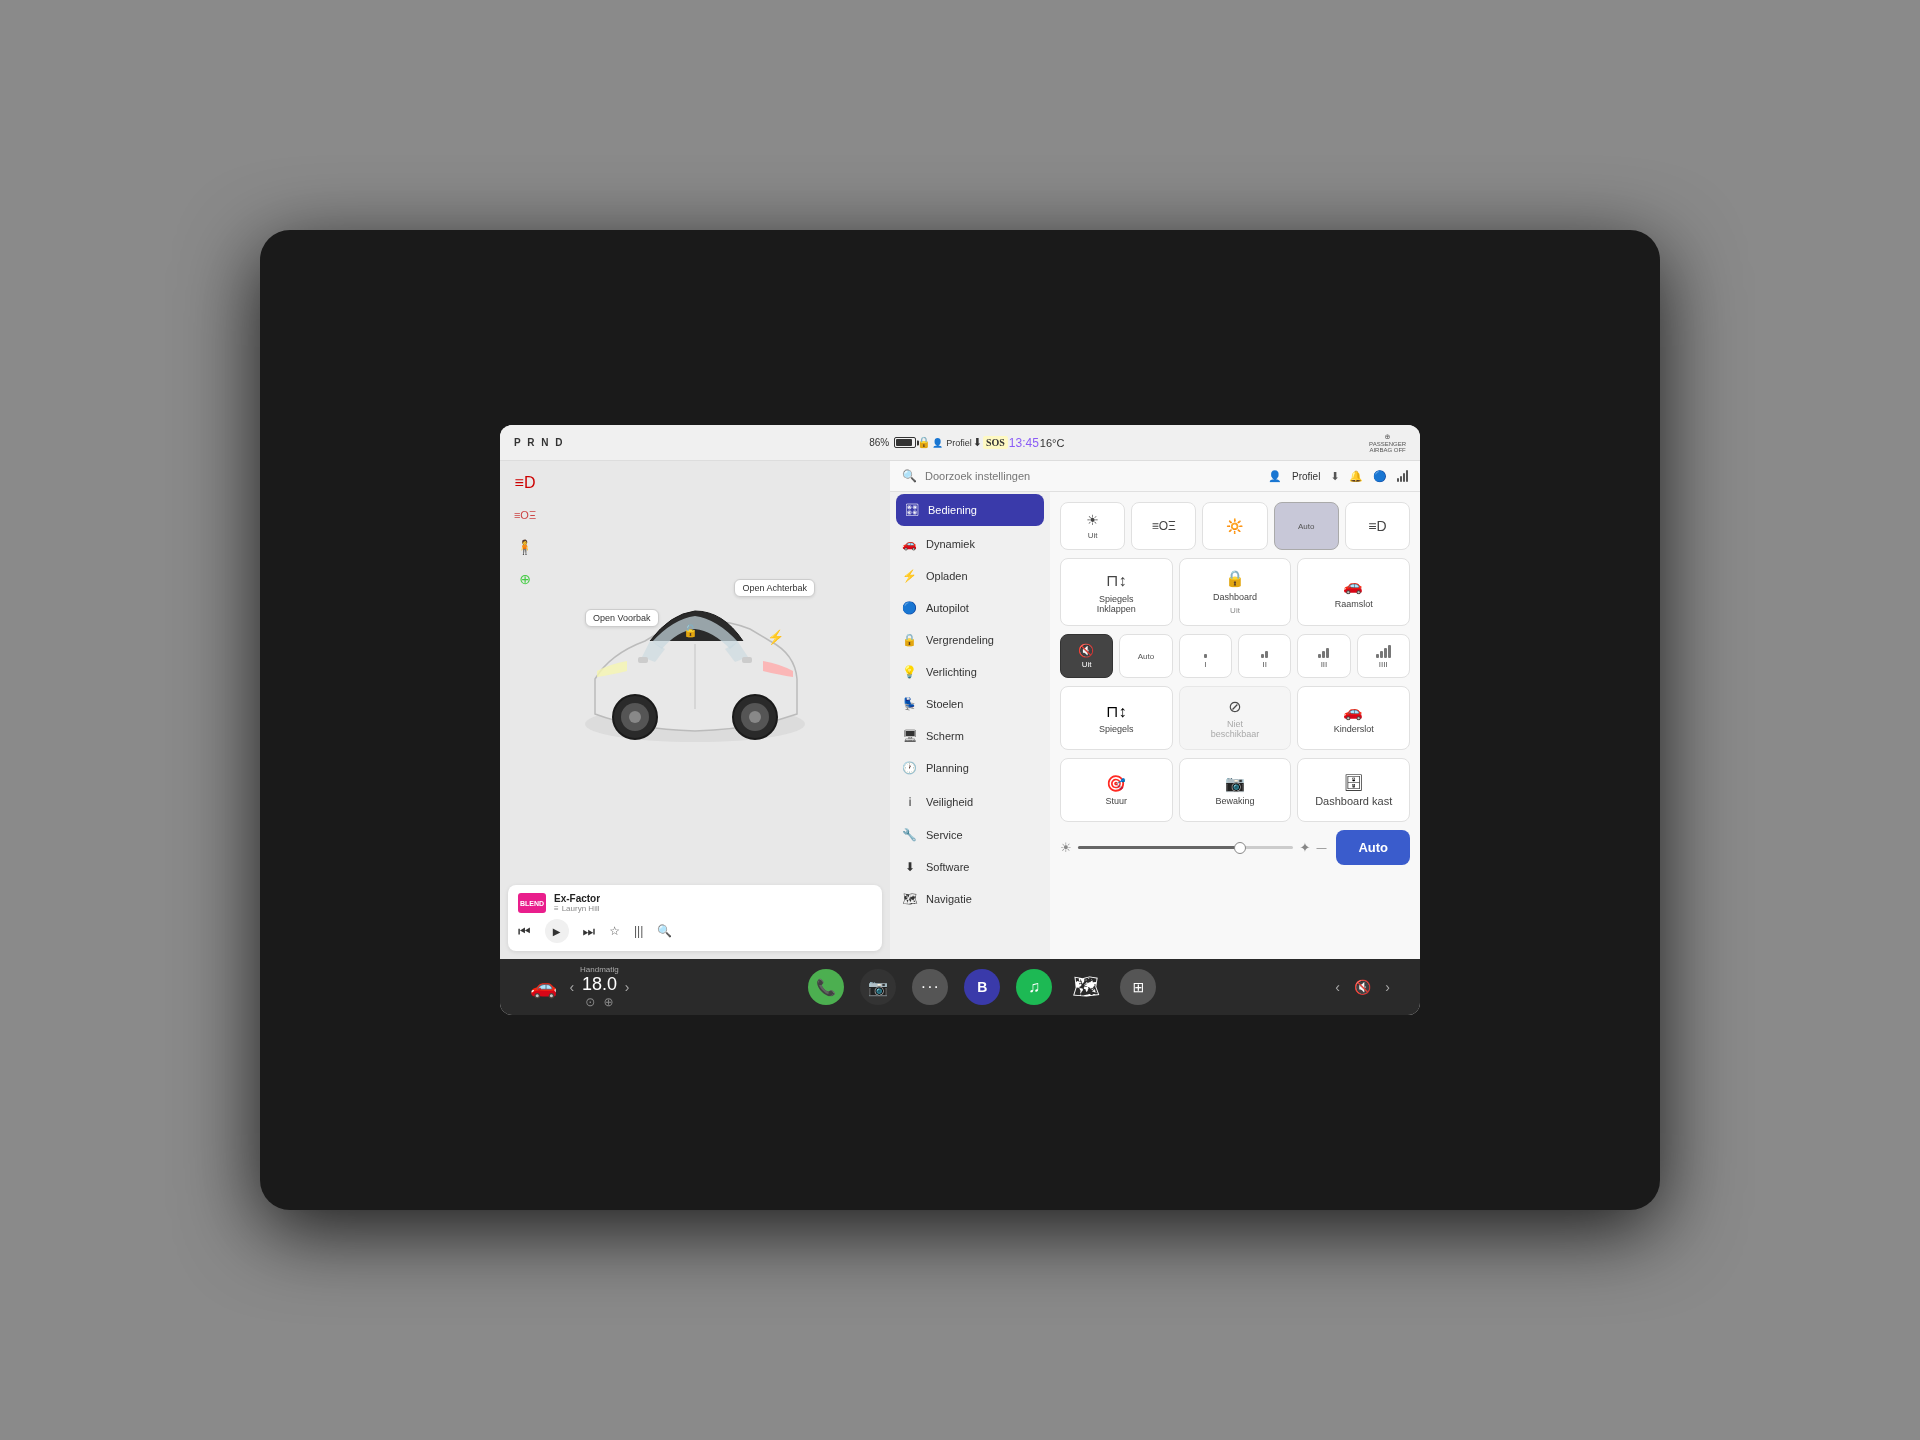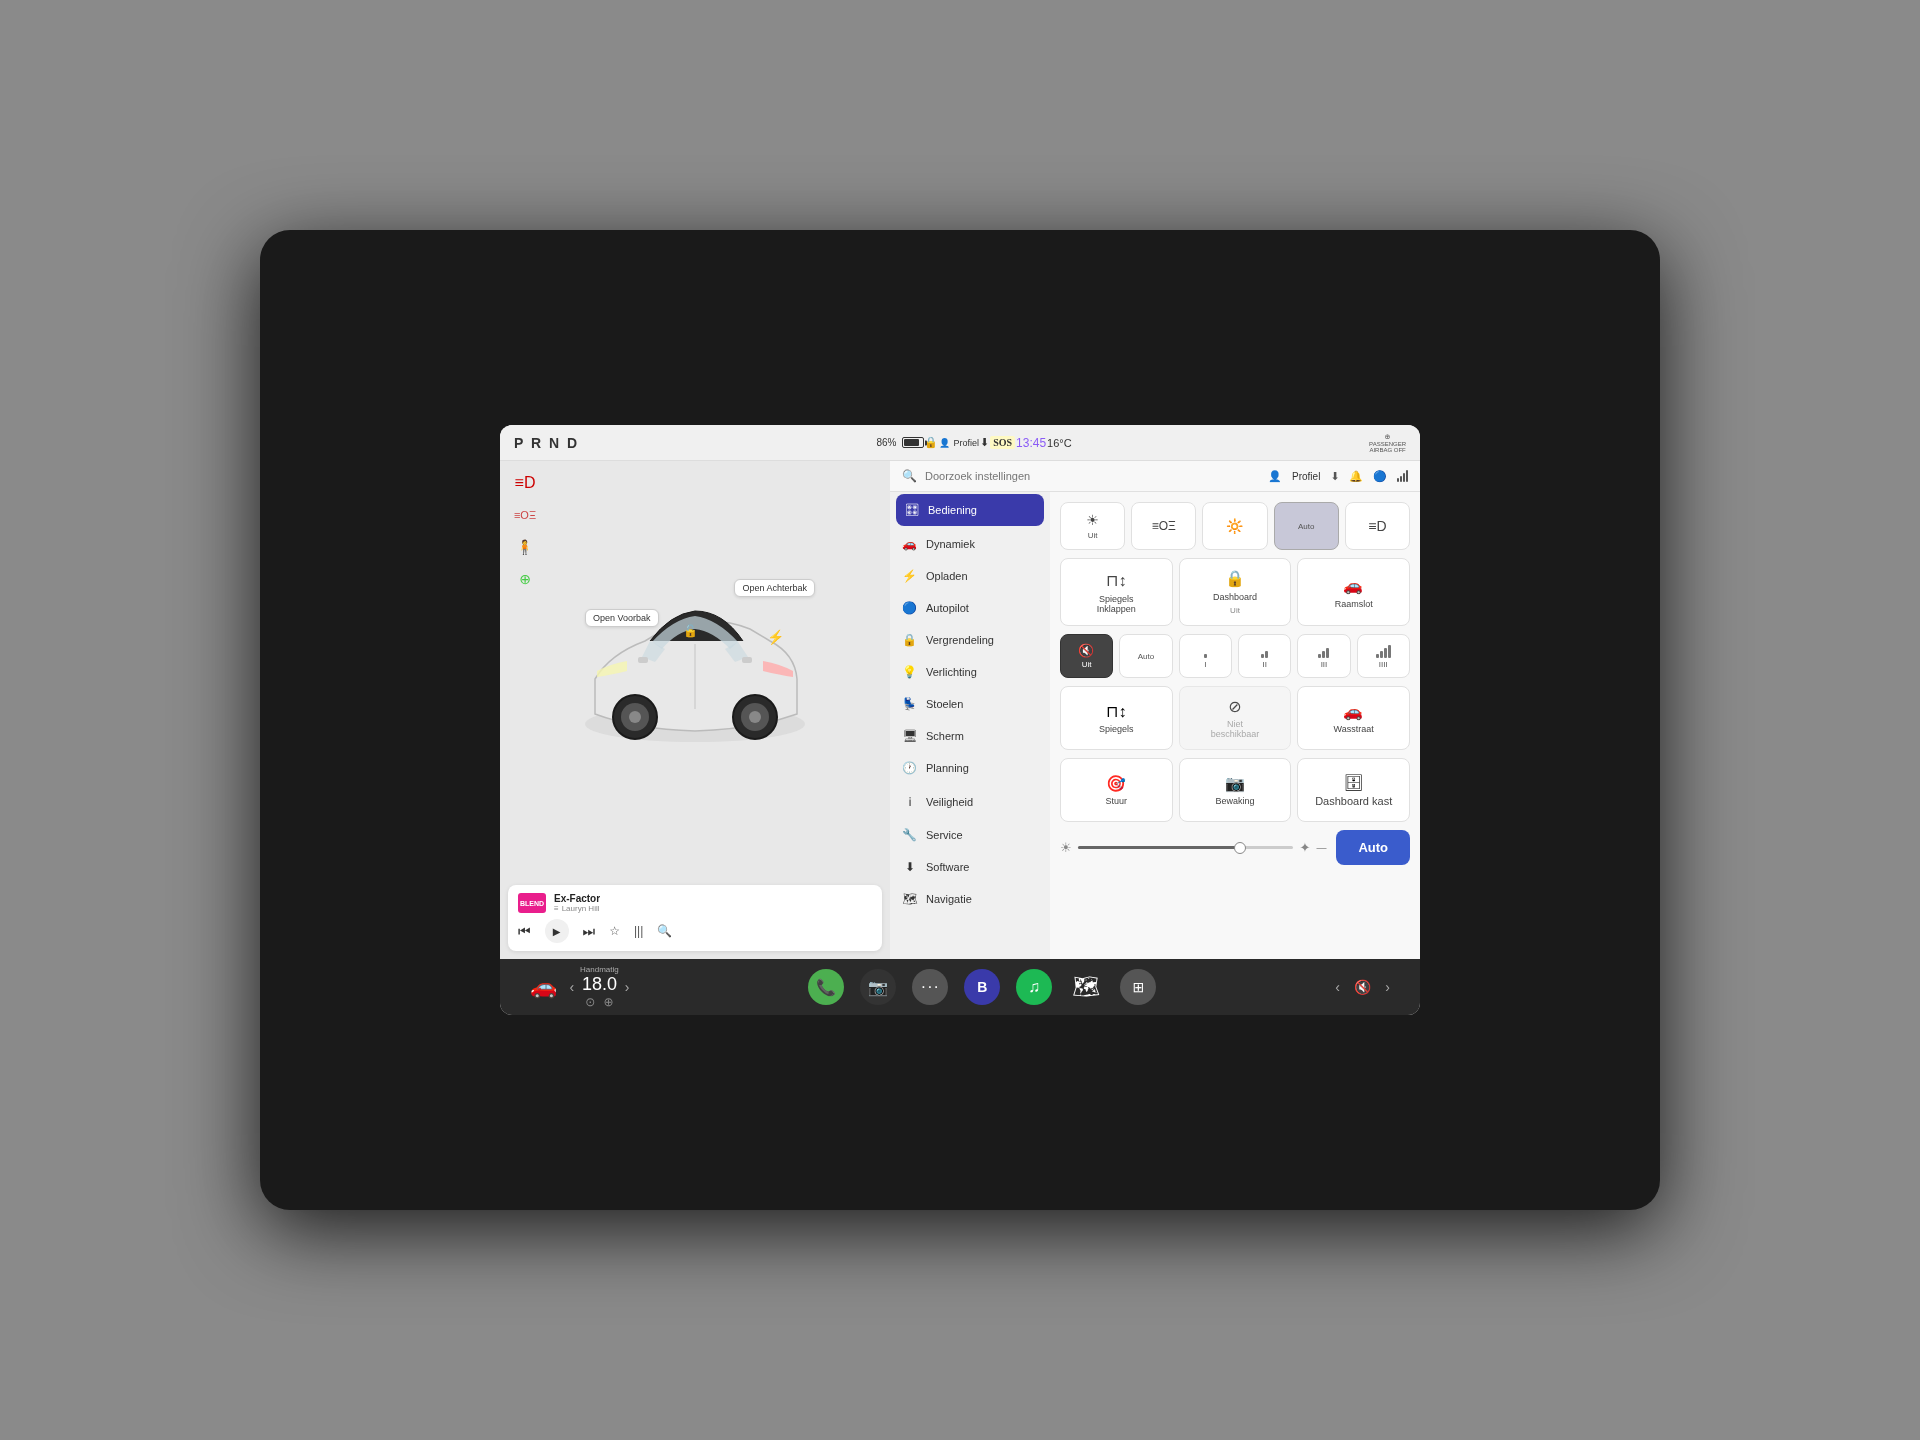--- a/index.html
+++ b/index.html
@@ -44,21 +44,21 @@
       height: 36px;
       background: #f0f0f0;
       display: flex;
       align-items: center;
       padding: 0 14px;
       flex-shrink: 0;
       border-bottom: 1px solid #ddd;
     }
 
     .status-prnd {
-      font-size: 14px;
+      font-size: 10px;
       font-weight: 600;
       letter-spacing: 2px;
       color: #333;
     }
 
     .status-center {
       flex: 1;
       display: flex;
       align-items: center;
       justify-content: center;
@@ -886,21 +886,21 @@
               <div class="extra-btn">
                 <span style="font-size:16px;">⊓↕</span>
                 <span style="font-size:9px;color:#444;">Spiegels</span>
               </div>
               <div class="extra-btn disabled">
                 <span style="font-size:16px;">⊘</span>
                 <span style="font-size:9px;color:#888;text-align:center;">Niet<br>beschikbaar</span>
               </div>
               <div class="extra-btn">
                 <span style="font-size:16px;">🚗</span>
-                <span style="font-size:9px;color:#444;">Wasstraat</span>
+                <span style="font-size:9px;color:#444;">Kinderslot</span>
               </div>
             </div>
 
             <div class="extra-row">
               <div class="extra-btn">
                 <span style="font-size:16px;">🎯</span>
                 <span style="font-size:9px;color:#444;">Stuur</span>
               </div>
               <div class="extra-btn">
                 <span style="font-size:16px;">📷</span>

